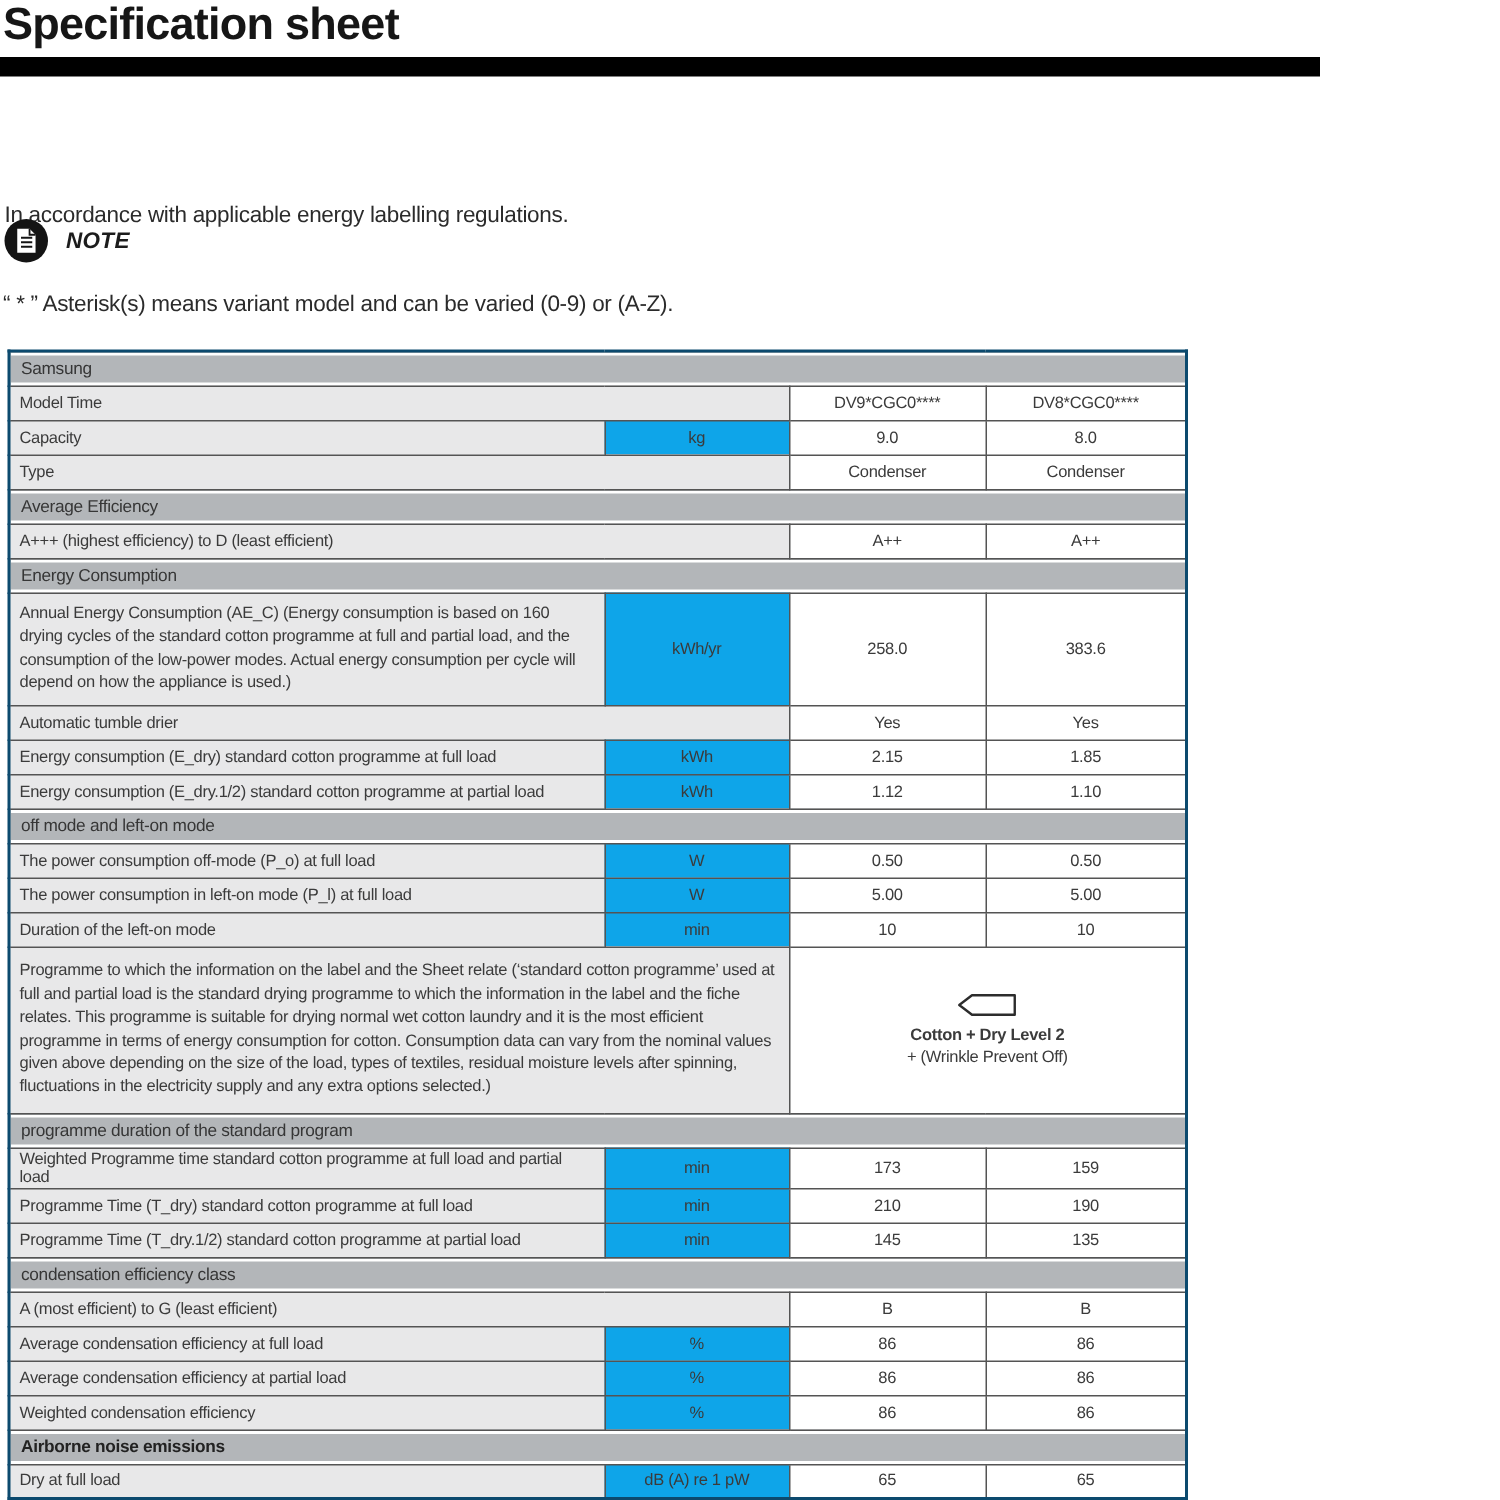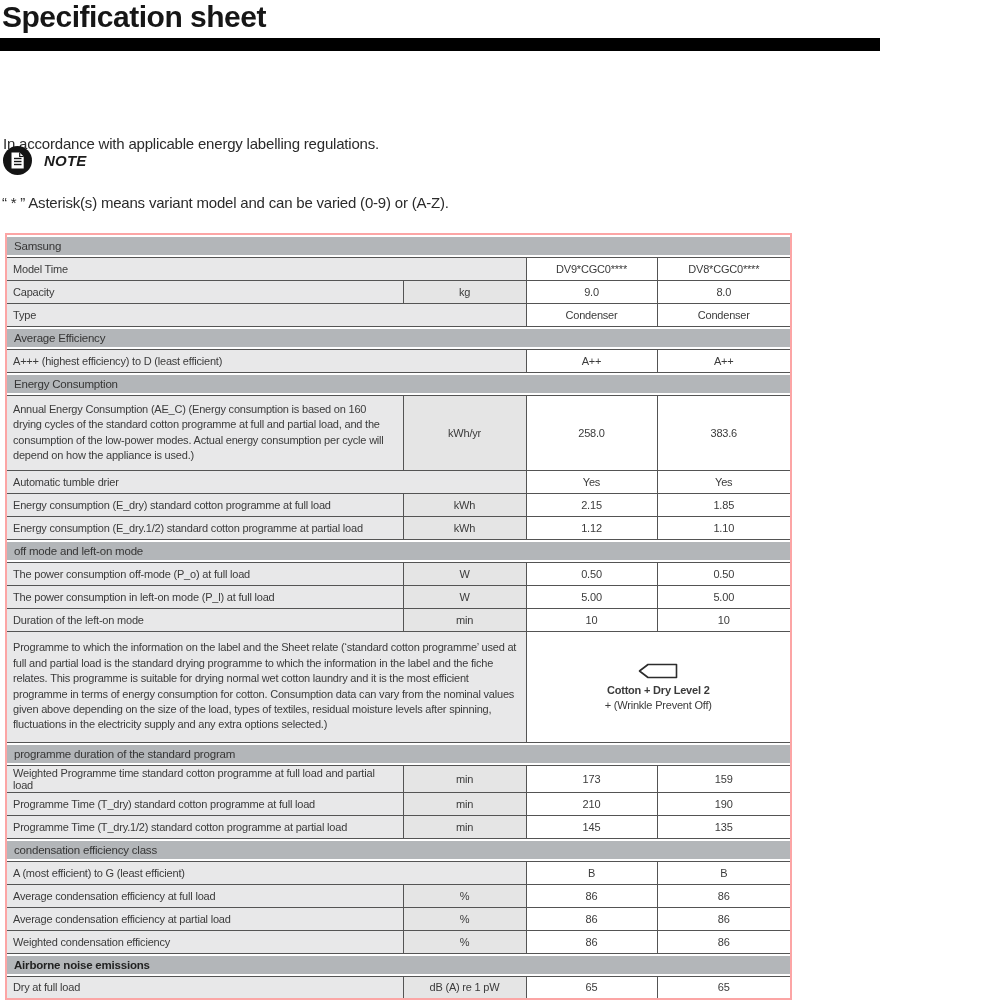--- a/index.html
+++ b/index.html
@@ -32,41 +32,41 @@
   .note-label { font-size:15px; font-weight:700; letter-spacing:0.2px; color:#1c1c1c;font-style:italic; }
   .asterisk-note {
     position:absolute; top:194px; left:2px;
     font-size:15px; color:#2b2b2b; letter-spacing:-0.2px;
   }
   table.spec {
     position:absolute; top:233px; left:5px;
     width:785px;
     border-collapse:collapse;
     table-layout:fixed;
-    border:2px solid #fca5a5;
+    border:2px solid #0c4a6e;
   }
   table.spec td {
     border:1px solid #545454;
     font-size:11px;
     color:#3b3b3b;
     letter-spacing:-0.2px;
     vertical-align:middle;
     height:23px;
     padding:1px 6px;
   }
   tr.sec td {
     background:#b3b6b9;
     color:#363636;
     font-size:11.5px;
     padding-left:7px;
     box-shadow: inset 0 2px 0 #fff, inset 0 -2px 0 #fff;
   }
   tr.sec.bold td { font-weight:700; color:#222; }
   td.lbl { background:#e8e8e9; text-align:left; padding-left:7px; }
-  td.unit { background:#e5e5e5; text-align:center; }
+  td.unit { background:#0ea5e9; text-align:center; }
   td.val { background:#ffffff; text-align:center; }
   tr.tall1 { height:75px; }
   tr.tall2 { height:111px;padding-left:8px; }
   td.para { line-height:1.4; padding-top:6px; padding-bottom:6px; padding-right:10px; }
   td.prog { font-size:10.5px; letter-spacing:-0.3px; white-space:nowrap; }
   .prog-inner { display:inline-flex; align-items:center; gap:3px;flex-direction:column; }
   .prog-bold { font-weight:700; }
   .tag-icon { flex:0 0 auto; display:inline-block; }
   .note-icon { display:block; }
 </style>

